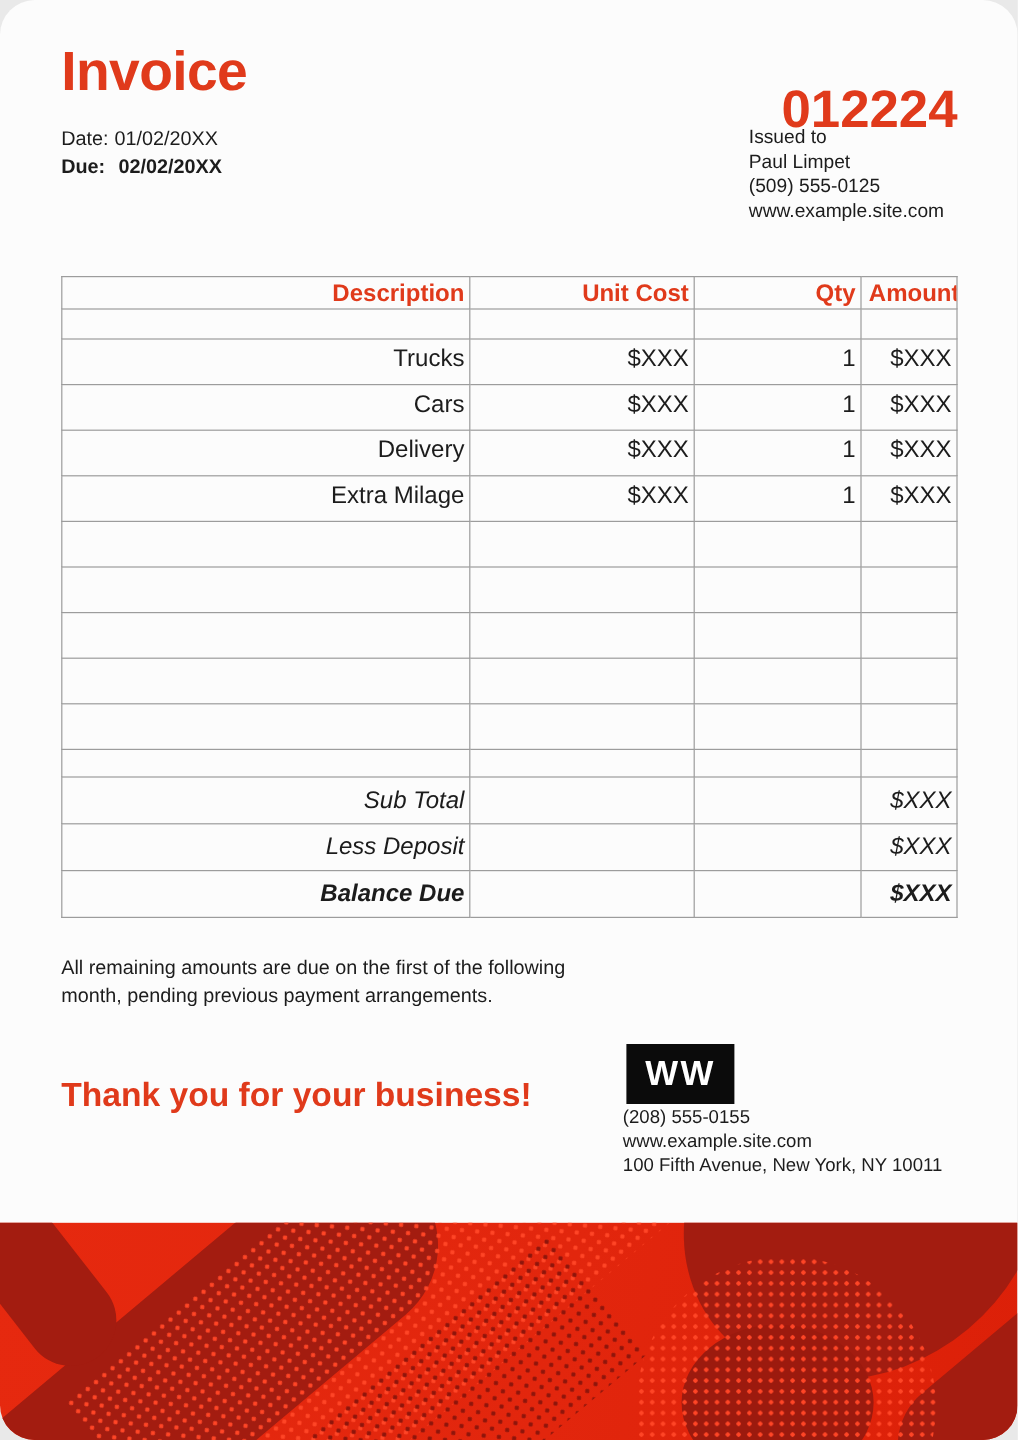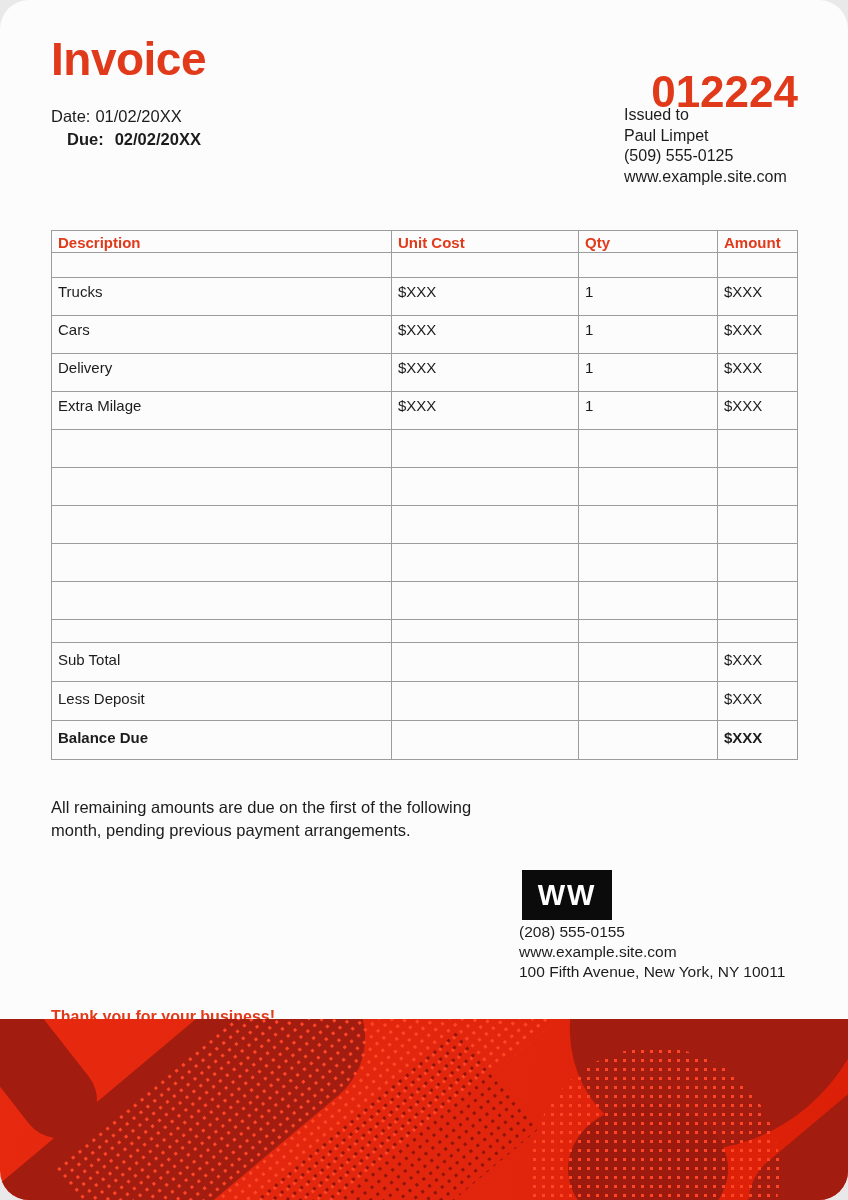--- a/index.html
+++ b/index.html
@@ -31,50 +31,50 @@
   }
   .invoice-number{
     position:absolute;right:50px;top:36px;
     font-size:44px;font-weight:600;line-height:1.1;
     color:var(--accent);text-align:right;margin-top:32px;
   }
   .dates{position:absolute;left:51px;top:105px;font-size:16.5px;line-height:23px;}
   .dates .row{display:flex;align-items:baseline;}
   .dates .label{margin-right:5px;}
   .dates .row.due{font-weight:700;}
-  .dates .row.due .label{margin-right:11px;margin-left:16px;}
+  .dates .row.due .label{margin-right:11px;}
   .issued{position:absolute;left:624px;top:105px;font-size:16px;line-height:20.5px;}
   .issued .heading{font-weight:400;}
   
   table.items{
     position:absolute;left:51px;top:230px;
     width:746px;border-collapse:collapse;table-layout:fixed;
   }
   table.items col.c1{width:340px;}
   table.items col.c2{width:187px;}
   table.items col.c3{width:139px;}
   table.items col.c4{width:80px;}
   table.items th,table.items td{
     border:1px solid var(--border);
-    text-align:left;vertical-align:top;
-    font-size:15px;padding:3px 4px 0 6px;
+    text-align:right;vertical-align:top;
+    font-size:20px;padding:3px 4px 0 6px;
     overflow:hidden;white-space:nowrap;
   }
   table.items th{color:var(--accent);font-weight:700;height:22px;}
   tr.spacer td{height:25px;}
   tr.item td{height:38px;padding-top:5px;}
   tr.blank td{height:38px;}
   tr.spacer2 td{height:23px;}
-  tr.total td{height:39px;padding-top:8px;}
+  tr.total td{height:39px;padding-top:8px;font-style:italic;}
   tr.total.bold td{font-weight:700;}
   
   .note{position:absolute;left:51px;top:796px;width:445px;font-size:16.5px;line-height:23px;}
   .thanks{
-    position:absolute;left:51px;top:1008px;
-    font-size:16px;font-weight:700;color:var(--accent);
+    position:absolute;left:51px;top:897px;
+    font-size:28px;font-weight:700;color:var(--accent);
   }
   .logo{
     position:absolute;left:522px;top:870px;width:90px;height:50px;
     background:var(--logo_bg);color:#ffffff;
     display:flex;align-items:center;justify-content:center;
     font-weight:800;font-size:29px;letter-spacing:2px;
     font-stretch:condensed;
   }
   .contact{position:absolute;left:519px;top:922px;font-size:15.5px;line-height:20px;}
   

